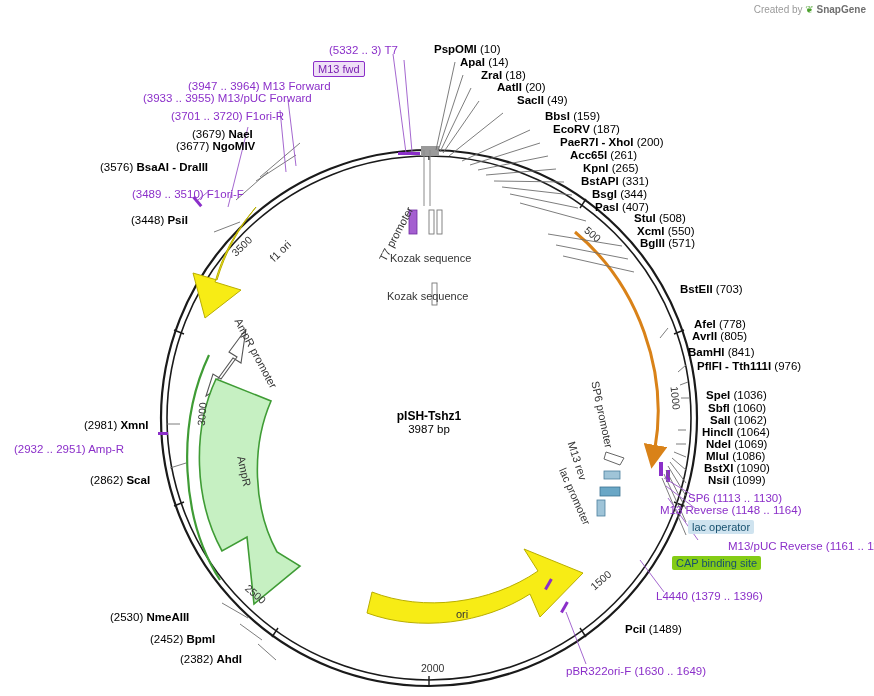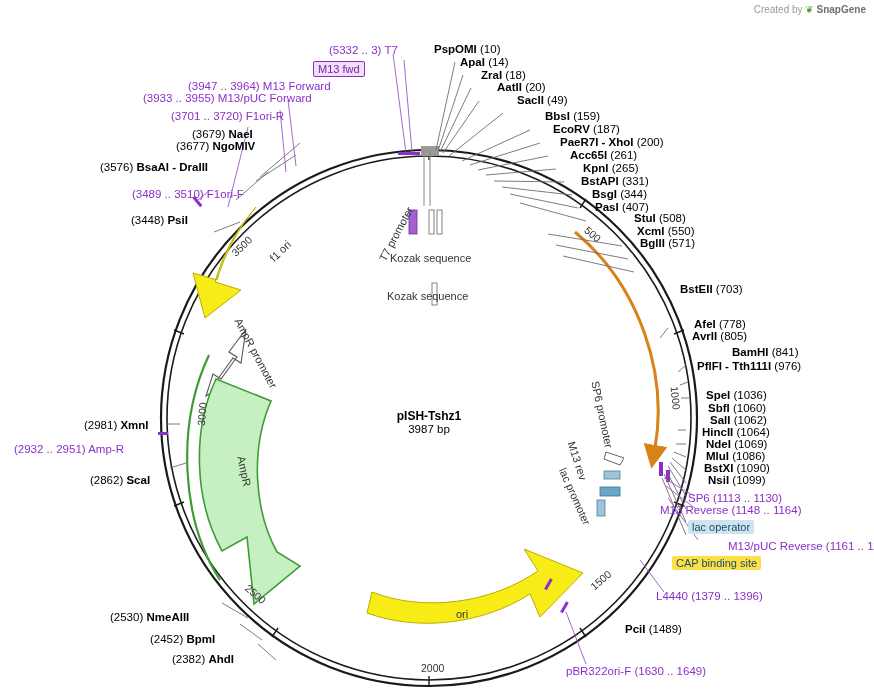--- a/index.html
+++ b/index.html
@@ -28,21 +28,21 @@
   .center-sub{
     position:absolute;text-align:center;font-size:11.5px;
   }
   .tick{position:absolute;font-size:10.5px;color:#333;}
   .boxlab{
     position:absolute;font-size:11px;padding:1px 4px;border-radius:2px;
     white-space:nowrap;
   }
   .box-m13fwd{background:#efe0f7;border:1px solid #8b2fc9;color:#7a1fb0;}
   .box-lacop{background:#cfe3ef;color:#17506e;}
-  .box-cap{background:#fde047;color:#17506e;}
+  .box-cap{background:#84cc16;color:#17506e;}
   .feat-lab{position:absolute;font-size:11px;color:#333;}
 </style>
 </head>
 <body>
 
 <div class="stage">
 
   <svg class="map" viewBox="0 0 874 696">
     <defs>
       <marker id="arrowOrangeHead" markerWidth="8" markerHeight="8" refX="1" refY="4" orient="auto">
@@ -255,21 +255,21 @@
     <span class="enz">ScaI</span>
   </div>
   <div class="lbl" style="left:110px;top:611px;">
     <span class="pos">(2530)</span>
     <span class="enz">NmeAIII</span>
   </div>
   <div class="lbl" style="left:150px;top:633px;">
     <span class="pos">(2452)</span>
     <span class="enz">BpmI</span>
   </div>
-  <div class="lbl" style="left:172px;top:653px;">
+  <div class="lbl" style="left:180px;top:653px;">
     <span class="pos">(2382)</span>
     <span class="enz">AhdI</span>
   </div>
 
   <div class="lbl" style="left:14px;top:443px;">
     <span class="purple">(2932 .. 2951)</span>
     <span class="purple">Amp-R</span>
   </div>
 
   <div class="lbl" style="left:434px;top:43px;">
@@ -342,21 +342,21 @@
     <span class="pos">(703)</span>
   </div>
   <div class="lbl" style="left:694px;top:318px;">
     <span class="enz">AfeI</span>
     <span class="pos">(778)</span>
   </div>
   <div class="lbl" style="left:692px;top:330px;">
     <span class="enz">AvrII</span>
     <span class="pos">(805)</span>
   </div>
-  <div class="lbl" style="left:688px;top:346px;margin-left:44px;">
+  <div class="lbl" style="left:688px;top:346px;">
     <span class="enz">BamHI</span>
     <span class="pos">(841)</span>
   </div>
   <div class="lbl" style="left:697px;top:360px;text-align:right;">
     <span class="enz">PflFI  -  Tth111I</span>
     <span class="pos">(976)</span>
   </div>
   <div class="lbl" style="left:706px;top:389px;">
     <span class="enz">SpeI</span>
     <span class="pos">(1036)</span>

